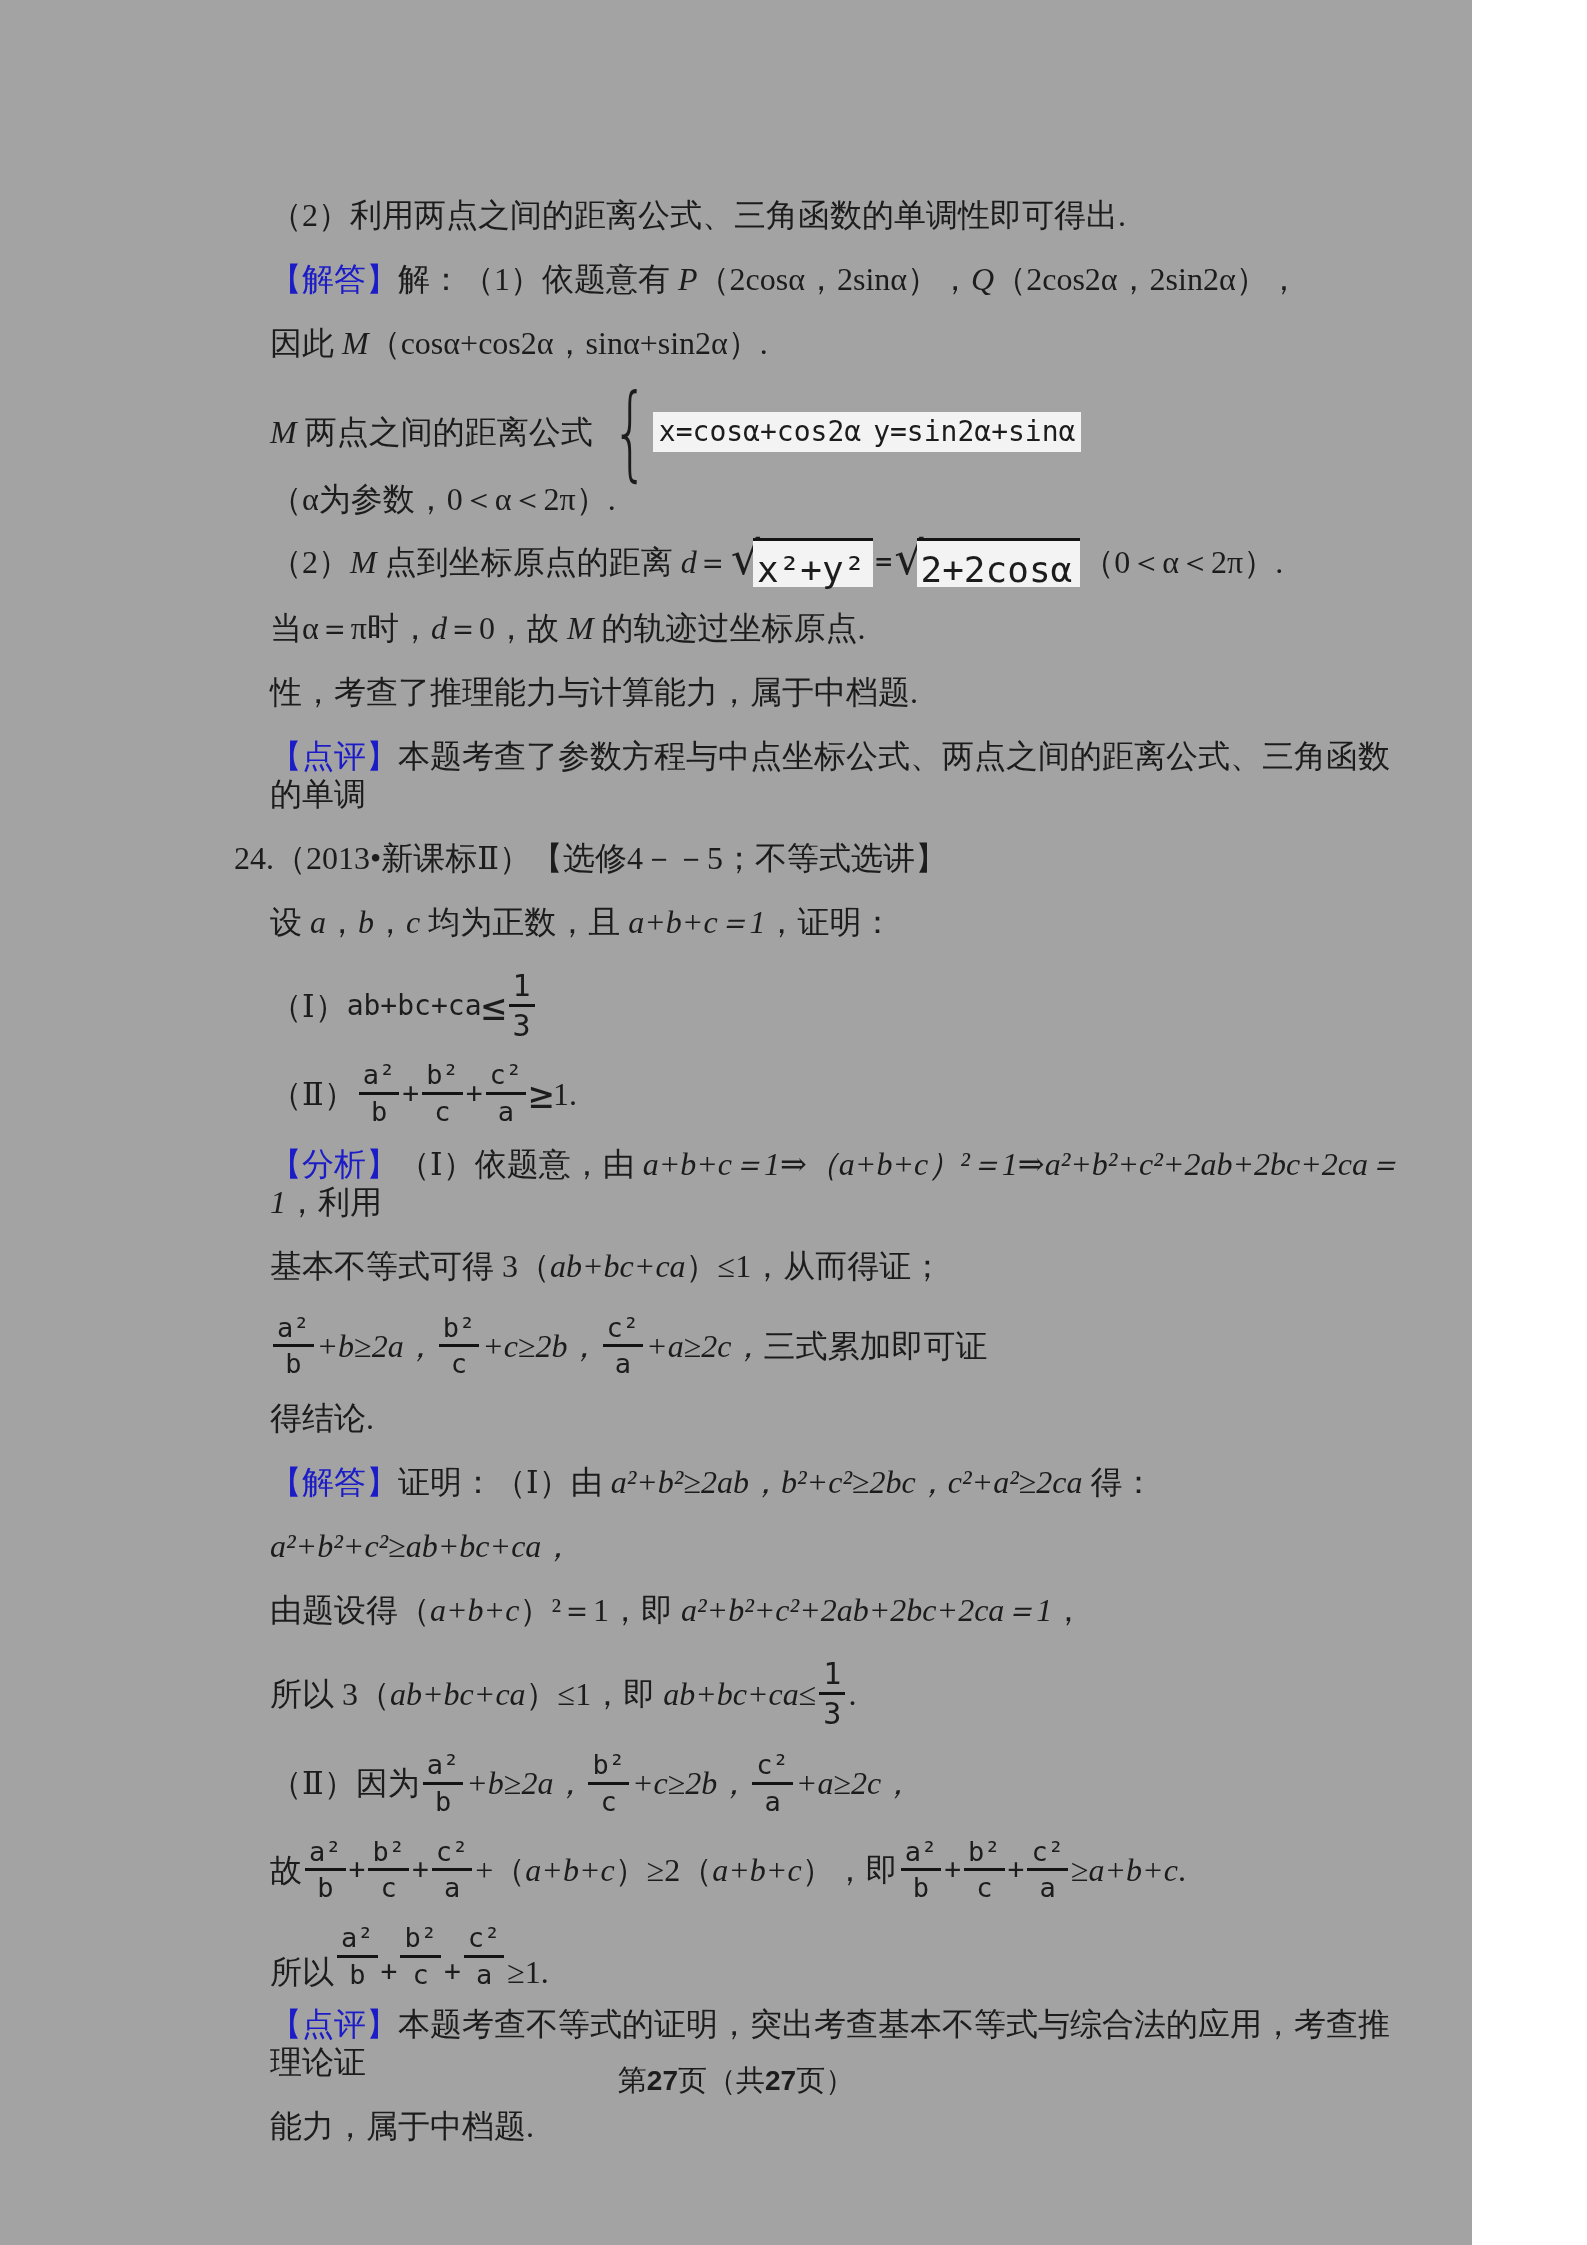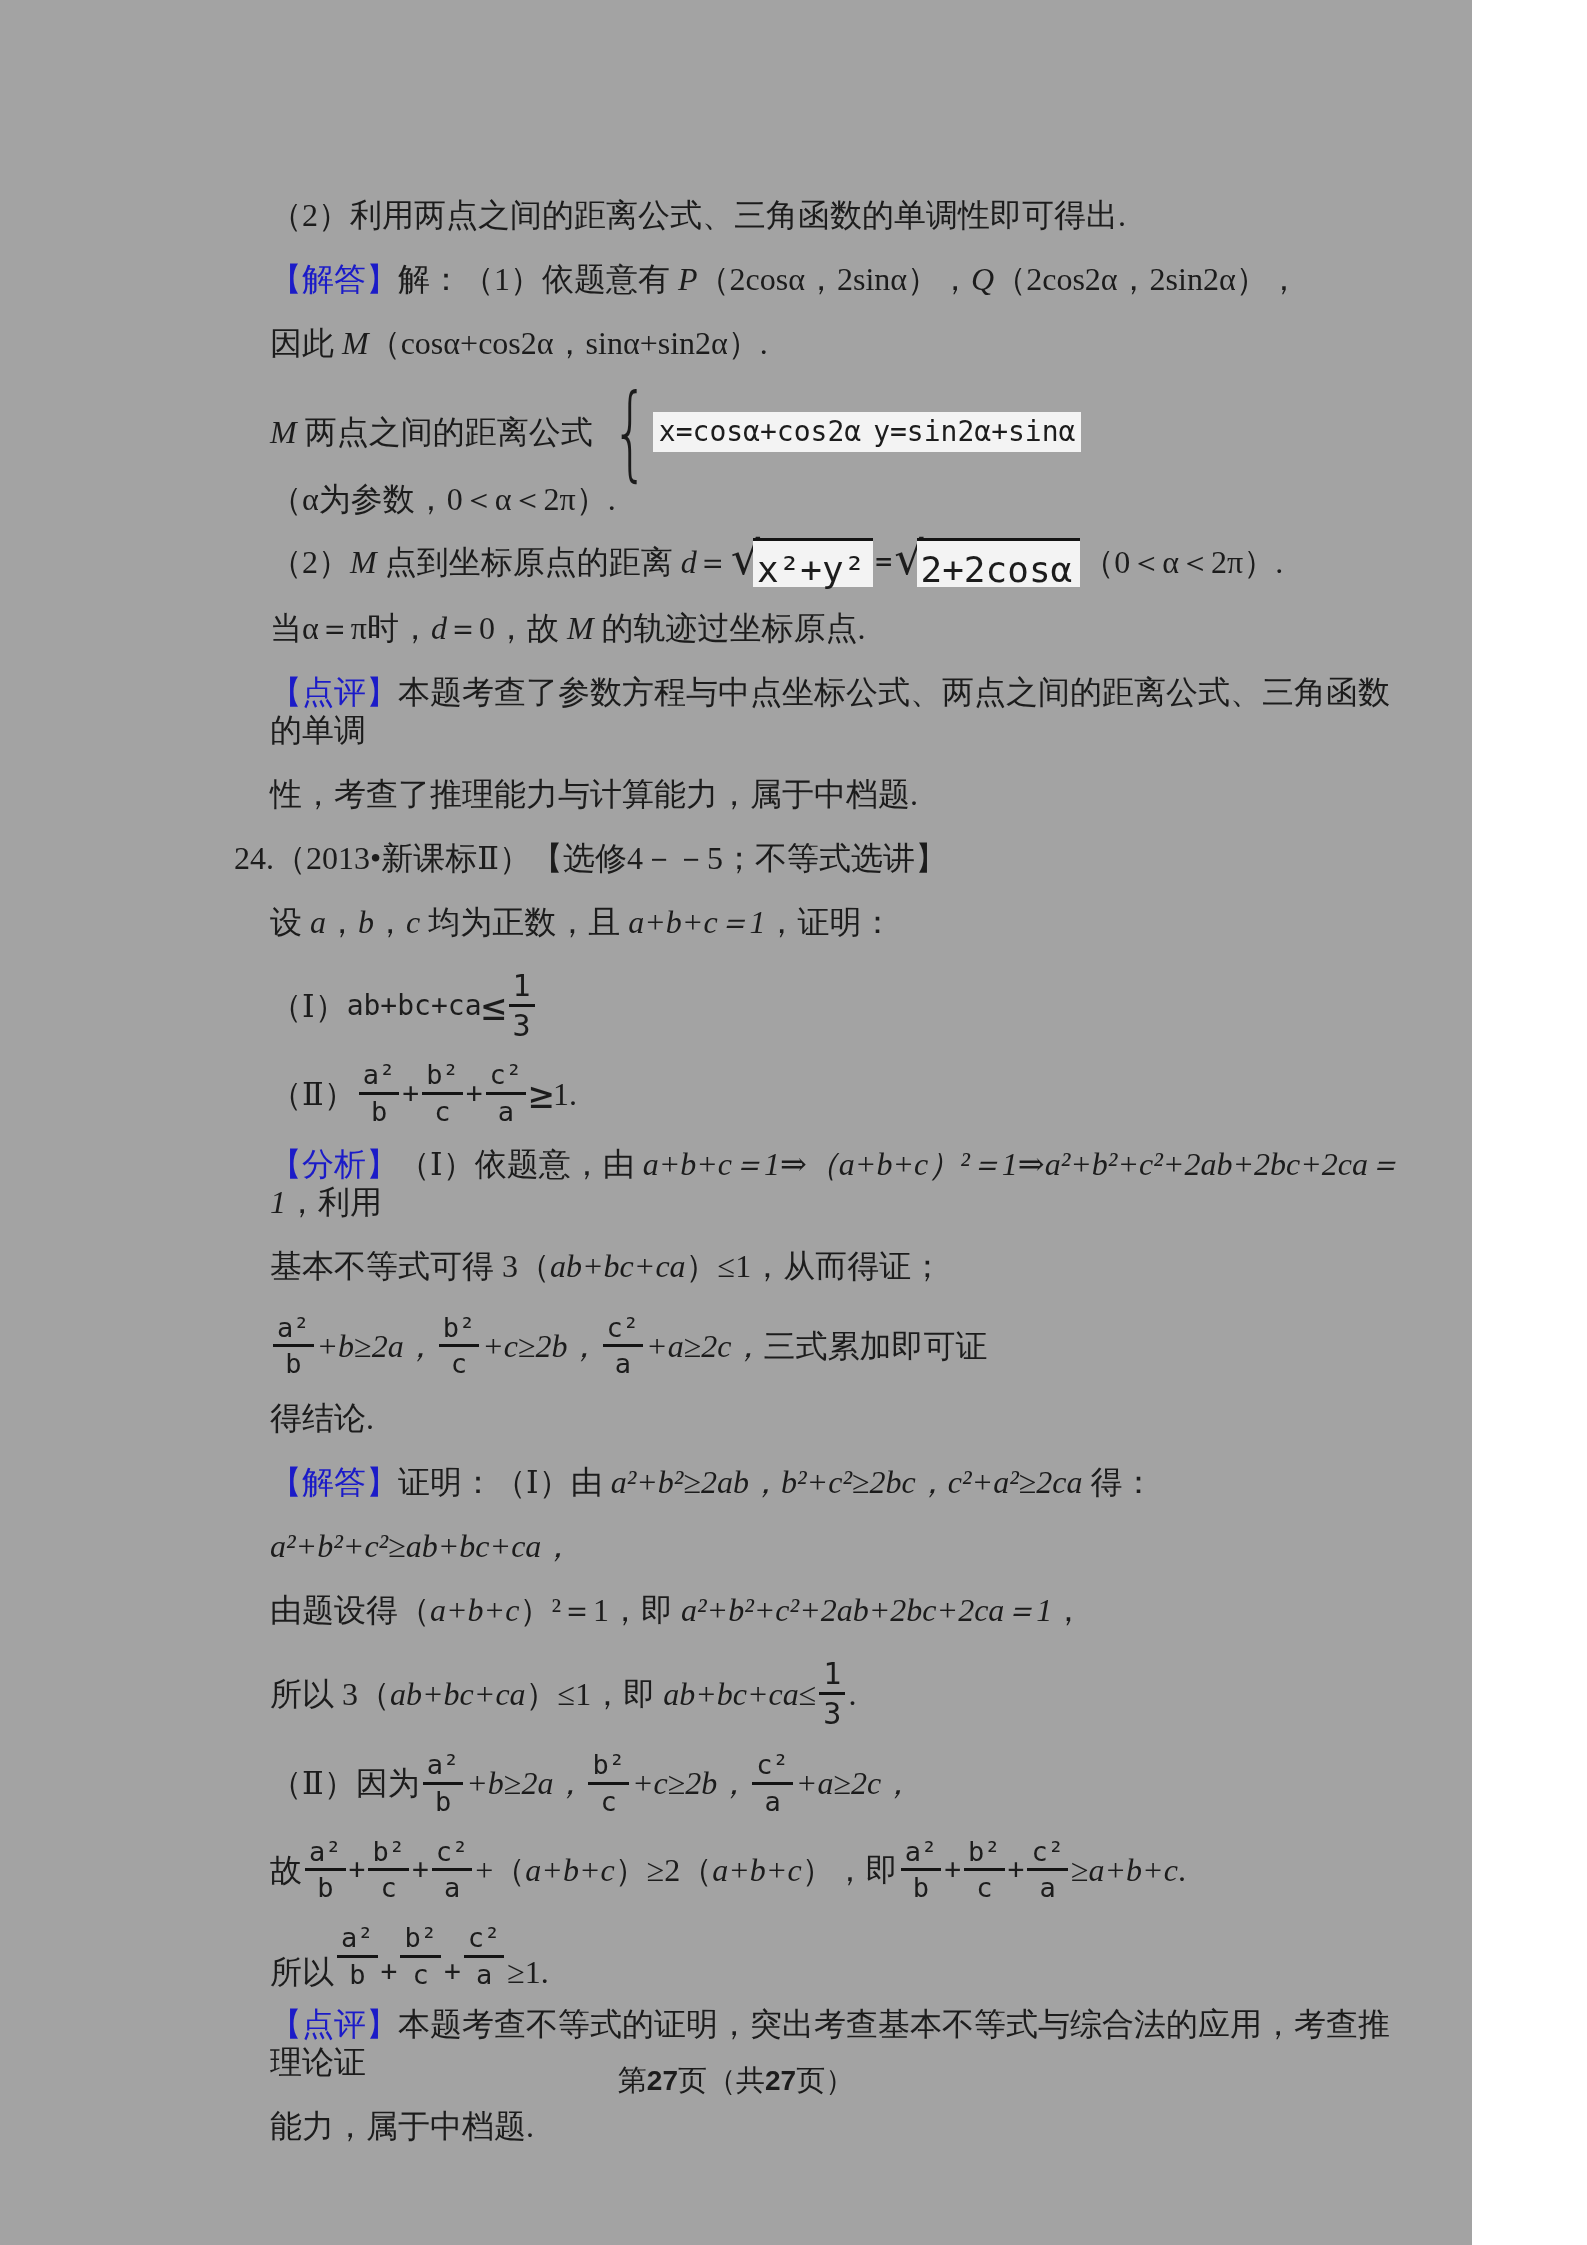--- a/index.html
+++ b/index.html
@@ -115,24 +115,24 @@
         <span class="radicand">2+2cosα</span>
       </span>
       <span>（0＜α＜2π）.</span>
     </div>
 
     <div class="ln">
       <span>当α＝π时，</span><span class="it">d</span><span>＝0，故 </span><span class="it">M</span><span> 的轨迹过坐标原点.</span>
     </div>
 
     <div class="ln">
+      <span>性，考查了推理能力与计算能力，属于中档题.</span>
+    </div>
+    <div class="ln">
       <span class="blue">【点评】</span><span>本题考查了参数方程与中点坐标公式、两点之间的距离公式、三角函数的单调</span>
-    </div>
-    <div class="ln">
-      <span>性，考查了推理能力与计算能力，属于中档题.</span>
     </div>
 
     <div class="ln outdent">
       <span>24.（2013•新课标Ⅱ）【选修4－－5；不等式选讲】</span>
     </div>
 
     <div class="ln">
       <span>设 </span><span class="it">a</span><span>，</span><span class="it">b</span><span>，</span><span class="it">c</span><span> 均为正数，且 </span><span class="it">a+b+c＝1</span><span>，证明：</span>
     </div>
 

